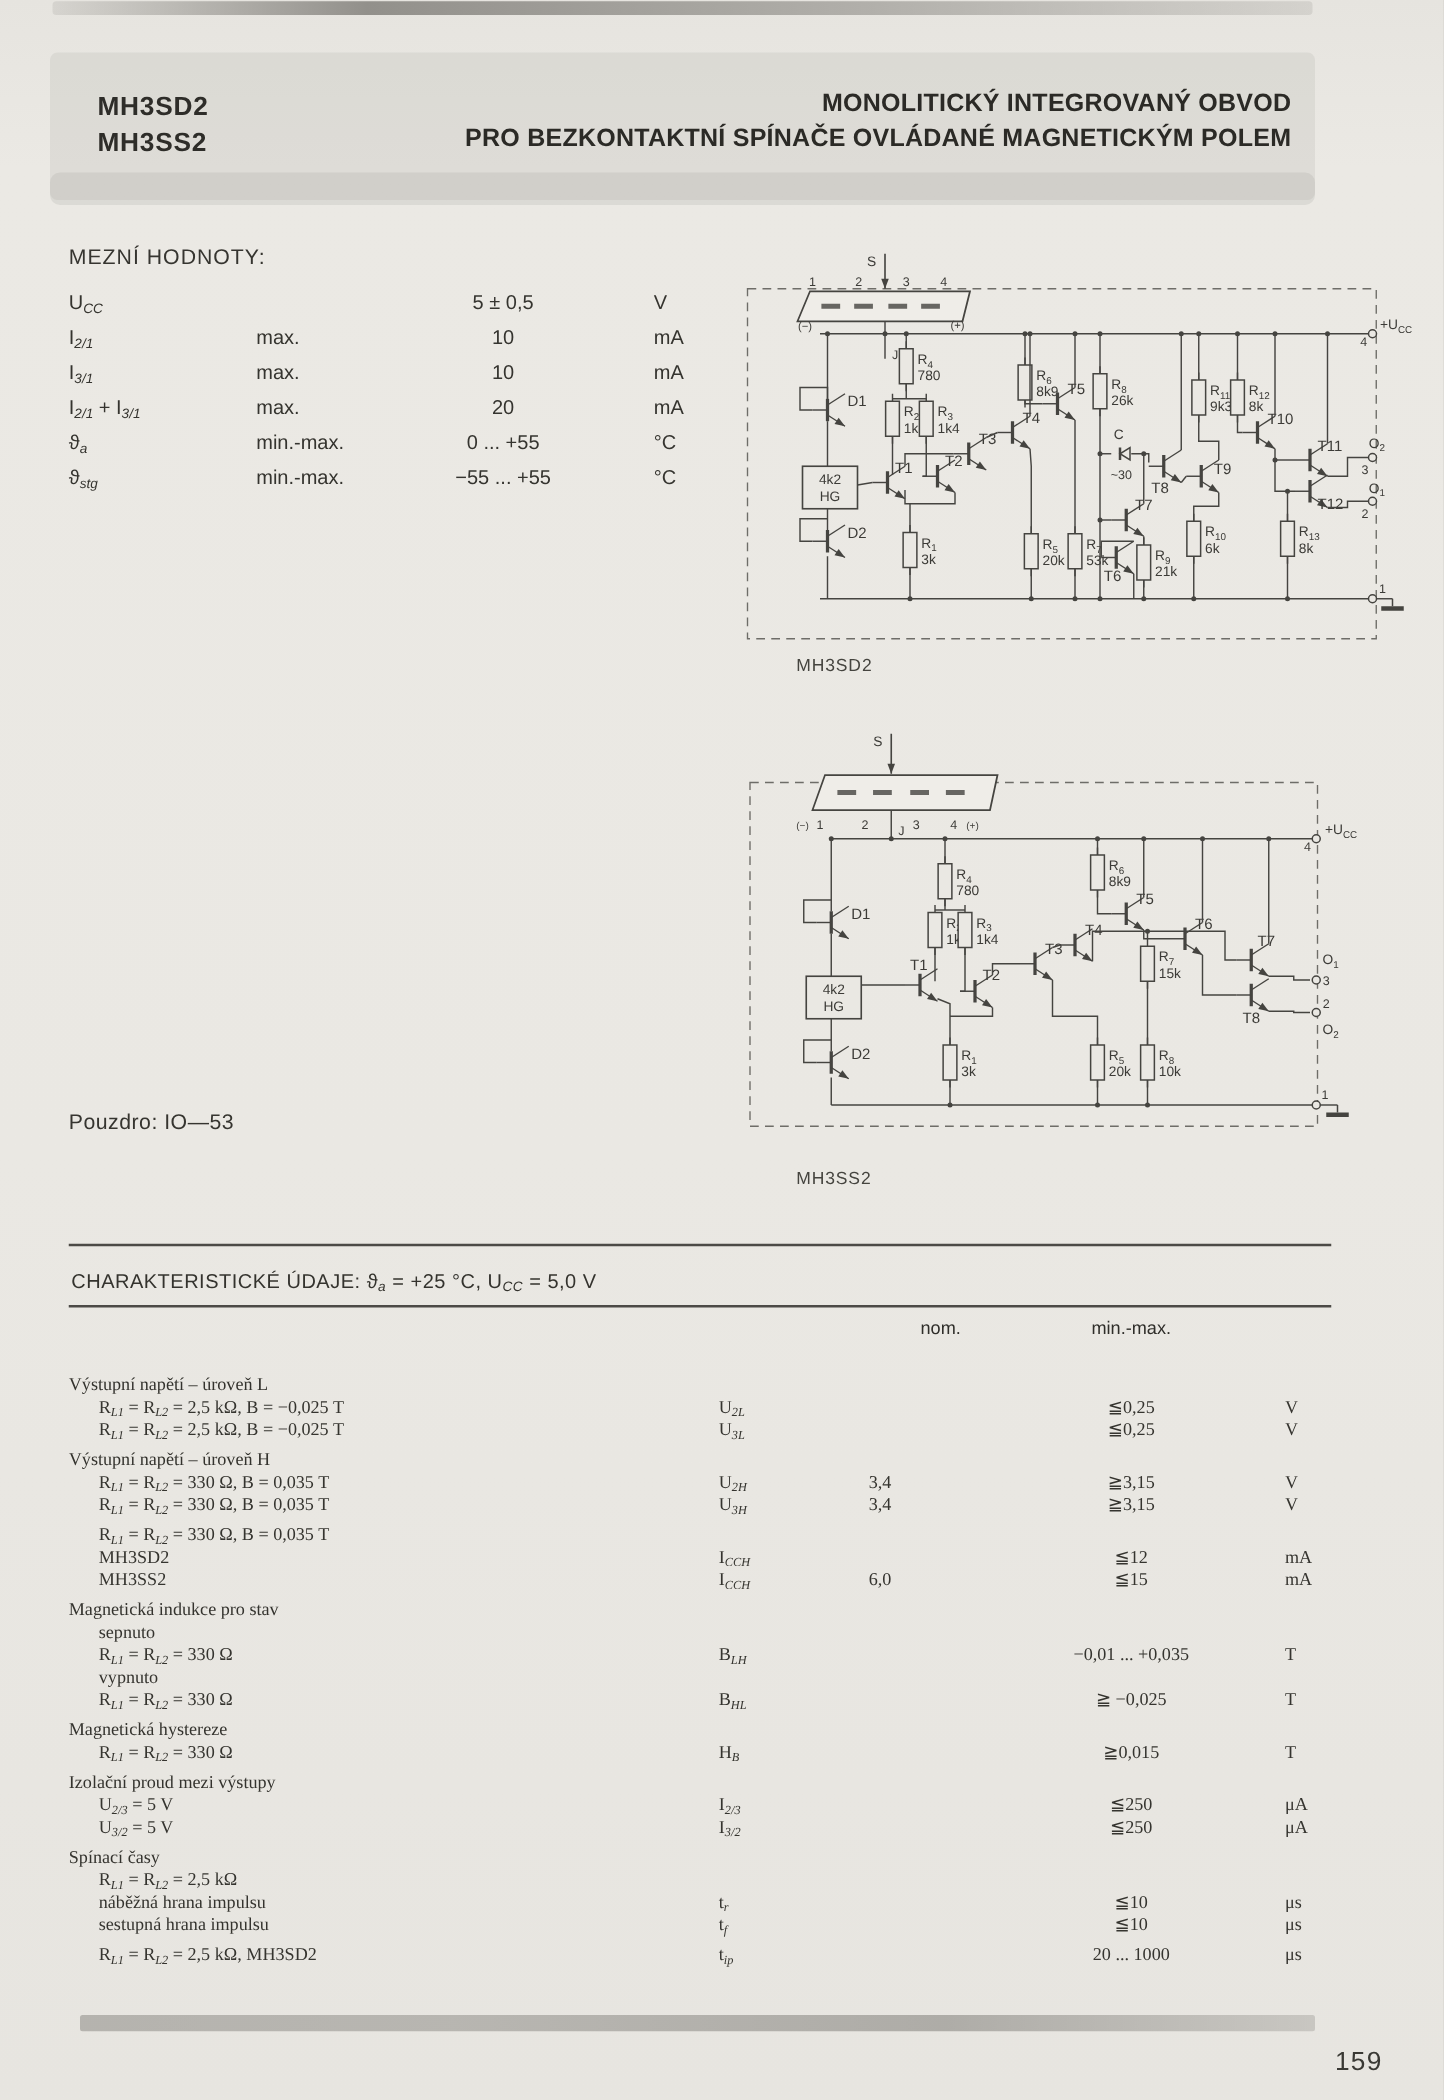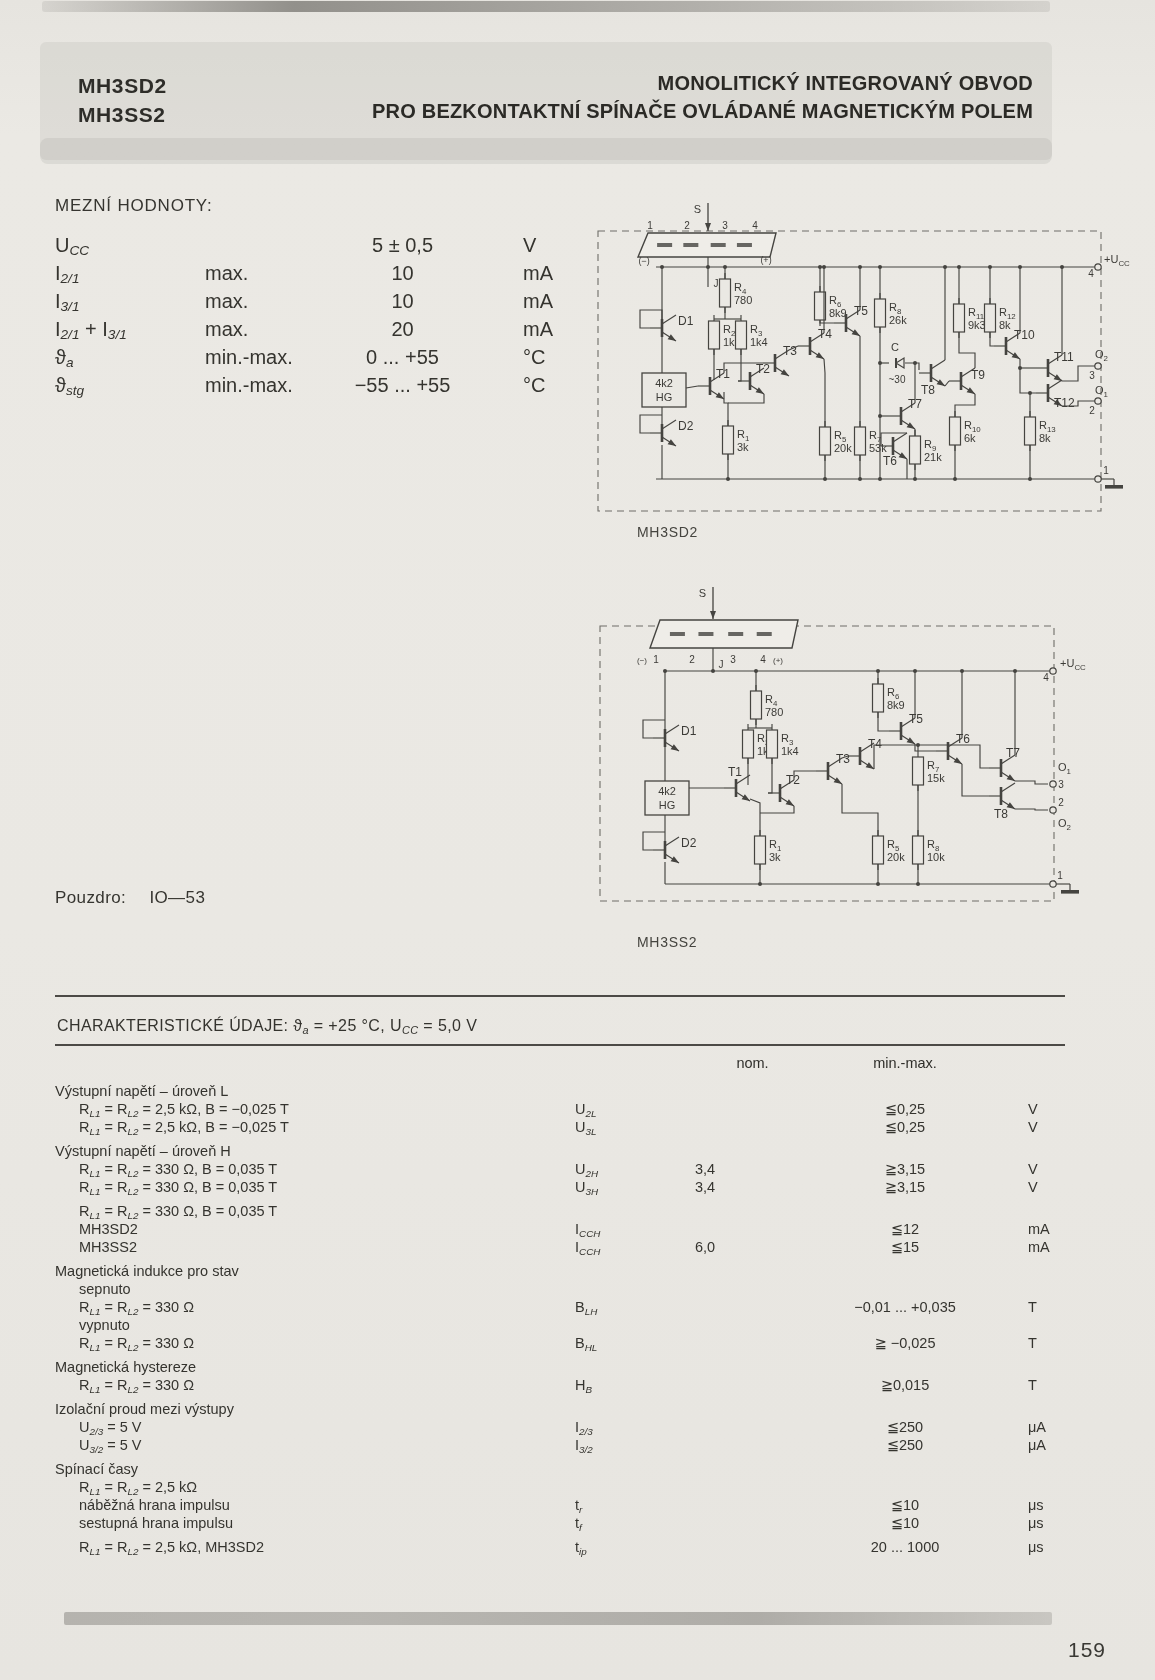--- a/index.html
+++ b/index.html
@@ -8,35 +8,35 @@
     background:linear-gradient(180deg,#e6e4df 0%,#ebe9e4 8%,#eae8e3 55%,#e7e5e0 100%);
     font-family:"Liberation Sans","DejaVu Sans",sans-serif;
     color:#35342f;
   }
   .artifact{position:absolute;pointer-events:none;}
   .hdr-part{position:absolute;left:78px;font-size:21px;font-weight:bold;letter-spacing:.6px;color:#2e2d29;}
   .hdr-title{position:absolute;right:122px;text-align:right;font-size:20px;font-weight:bold;letter-spacing:.2px;color:#2b2a26;white-space:nowrap;}
   .sec-heading{font-size:17px;letter-spacing:.8px;color:#363530;}
   .limits{position:absolute;left:55px;top:196px;width:545px;}
   .limits-rows{margin-top:18px;}
-  .limit-row{display:grid;grid-template-columns:150px 135px 125px 70px;height:28px;align-items:baseline;font-size:20px;}
+  .limit-row{display:grid;grid-template-columns:150px 135px 125px 70px;height:28px;align-items:baseline;font-size:16px;}
   .limit-row .c-cond{text-align:left;}
   .limit-row .c-val{text-align:center;}
   .limit-row .c-unit{text-align:left;padding-left:58px;}
   sub{font-size:68%;vertical-align:-3px;font-style:italic;}
   .diagram-caption{position:absolute;font-size:14px;letter-spacing:.7px;color:#45443f;}
   .pouzdro{position:absolute;left:55px;top:888px;font-size:17px;letter-spacing:.4px;color:#363530;}
-  .pouzdro .v{margin-left:18px;}
+  .pouzdro .v{}
   .chartable{position:absolute;left:55px;top:995px;width:1010px;font-size:14.5px;}
   .rule{height:0;border-top:2.6px solid #4c4a46;}
   .char-title{padding:20px 0 8px 2px;font-size:16px;letter-spacing:.4px;color:#34332e;}
   .colheads{position:relative;height:30px;font-weight:normal;font-size:14.5px;color:#2f2e2a;}
   .colhead-nom{position:absolute;left:640px;width:115px;text-align:center;top:9px;}
   .colhead-mm{position:absolute;left:755px;width:190px;text-align:center;top:9px;}
-  .char-groups{margin-top:6px;}
+  .char-groups{margin-top:23px;font-family:Liberation Serif, serif;}
   .char-group{margin-top:6px;}
   .char-head{height:18px;line-height:18px;color:#34332e;}
   .char-line{display:grid;grid-template-columns:520px 120px 115px 190px 65px;height:18px;line-height:18px;}
   .char-line .c-cond{padding-left:24px;}
   .char-line .c-nom{text-align:left;}
   .char-line .c-mm{text-align:center;}
   .char-line .c-unit{padding-left:28px;}
   .pagenum{position:absolute;left:1068px;top:1638px;font-size:21px;letter-spacing:1px;color:#3a3934;}
   .botbar{position:absolute;left:64px;top:1612px;width:988px;height:13px;
     background:linear-gradient(90deg,rgba(140,138,133,.55),rgba(168,166,161,.75) 30%,rgba(150,148,143,.7) 70%,rgba(170,168,163,.5));

